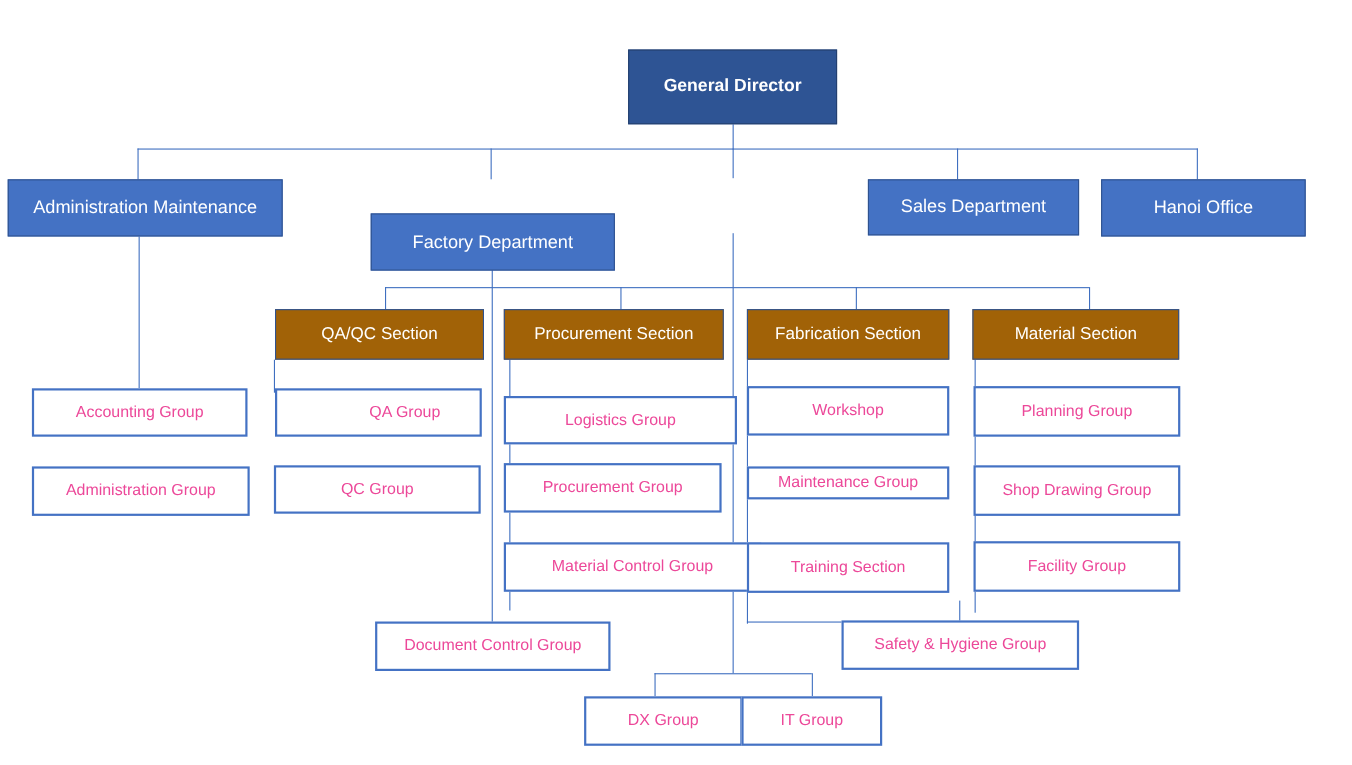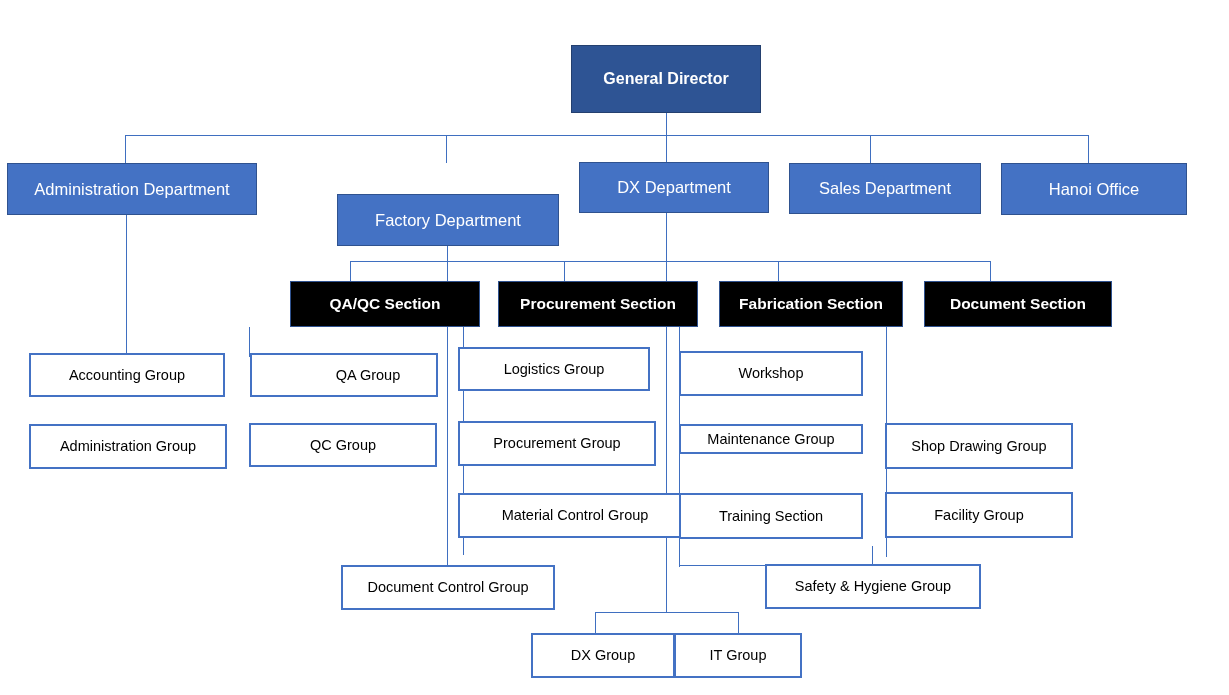--- a/index.html
+++ b/index.html
@@ -40,32 +40,31 @@
   
   .lvl-dept {
     background: #4472c4;
     border: 1px solid #2f528f;
     color: #ffffff;
     font-weight: normal;
     font-size: 16.5px;
   }
   
   .lvl-section {
-    background: #000000;
+    background: #a16207;
     border: 1px solid #2f528f;
     color: #ffffff;
-    font-weight: bold;
+    font-weight: normal;
     font-size: 15.5px;
-    margin-left: 40px;
   }
   
   .lvl-group {
     background: #ffffff;
     border: 2px solid #4472c4;
-    color: #000000;
+    color: #ec4899;
     font-weight: normal;
     font-size: 14.5px;
   }
   .conn {
     position: absolute;
     background: #3f6fc0;
     z-index: 1;
   }
   .conn.h { height: 1px; }
   .conn.v { width: 1px; }
@@ -106,82 +105,82 @@
   <div class="conn v" style="left:666px; top:212px; height:400px;"></div>
   <div class="conn h" style="left:595px; top:612px; width:143px;"></div>
   <div class="conn v" style="left:595px; top:612px; height:21px;"></div>
   <div class="conn v" style="left:738px; top:612px; height:21px;"></div>
 
   <div class="node lvl-root" style="left:571px; top:45px; width:190px; height:68px;">
     <span>General Director</span>
   </div>
 
   <div class="node lvl-dept" style="left:7px; top:163px; width:250px; height:52px;">
-    <span>Administration Department</span>
+    <span>Administration Maintenance</span>
   </div>
   <div class="node lvl-dept" style="left:337px; top:163px; width:222px; height:52px;margin-top:31px;">
     <span>Factory Department</span>
   </div>
-  <div class="node lvl-dept" style="left:579px; top:162px; width:190px; height:51px;">
-    <span>DX Department</span>
-  </div>
   <div class="node lvl-dept" style="left:789px; top:163px; width:192px; height:51px;">
     <span>Sales Department</span>
   </div>
   <div class="node lvl-dept" style="left:1001px; top:163px; width:186px; height:52px;">
     <span>Hanoi Office</span>
   </div>
 
   <div class="node lvl-section" style="left:250px; top:281px; width:190px; height:46px;">
     <span>QA/QC Section</span>
   </div>
   <div class="node lvl-section" style="left:458px; top:281px; width:200px; height:46px;">
     <span>Procurement Section</span>
   </div>
   <div class="node lvl-section" style="left:679px; top:281px; width:184px; height:46px;">
     <span>Fabrication Section</span>
   </div>
   <div class="node lvl-section" style="left:884px; top:281px; width:188px; height:46px;">
-    <span>Document Section</span>
+    <span>Material Section</span>
   </div>
 
   <div class="node lvl-group" style="left:29px; top:353px; width:196px; height:44px;">
     <span>Accounting Group</span>
   </div>
   <div class="node lvl-group" style="left:29px; top:424px; width:198px; height:45px;">
     <span>Administration Group</span>
   </div>
 
   <div class="node lvl-group" style="left:250px; top:353px; width:188px; height:44px;padding-left:48px;">
     <span>QA Group</span>
   </div>
   <div class="node lvl-group" style="left:249px; top:423px; width:188px; height:44px;">
     <span>QC Group</span>
   </div>
 
-  <div class="node lvl-group" style="left:458px; top:347px; width:192px; height:44px;align-items:center;">
+  <div class="node lvl-group" style="left:458px; top:360px; width:212px; height:44px;align-items:center;">
     <span>Logistics Group</span>
   </div>
   <div class="node lvl-group" style="left:458px; top:421px; width:198px; height:45px;">
     <span>Procurement Group</span>
   </div>
   <div class="node lvl-group" style="left:458px; top:493px; width:234px; height:45px;">
     <span>Material Control Group</span>
   </div>
 
   <div class="node lvl-group" style="left:679px; top:351px; width:184px; height:45px;">
     <span>Workshop</span>
   </div>
   <div class="node lvl-group" style="left:679px; top:424px; width:184px; height:30px;">
     <span>Maintenance Group</span>
   </div>
   <div class="node lvl-group" style="left:679px; top:493px; width:184px; height:46px;">
     <span>Training Section</span>
   </div>
 
+  <div class="node lvl-group" style="left:885px; top:351px; width:188px; height:46px;">
+    <span>Planning Group</span>
+  </div>
   <div class="node lvl-group" style="left:885px; top:423px; width:188px; height:46px;">
     <span>Shop Drawing Group</span>
   </div>
   <div class="node lvl-group" style="left:341px; top:565px; width:214px; height:45px;">
     <span>Document Control Group</span>
   </div>
 
   <div class="node lvl-group" style="left:885px; top:492px; width:188px; height:46px;">
     <span>Facility Group</span>
   </div>

